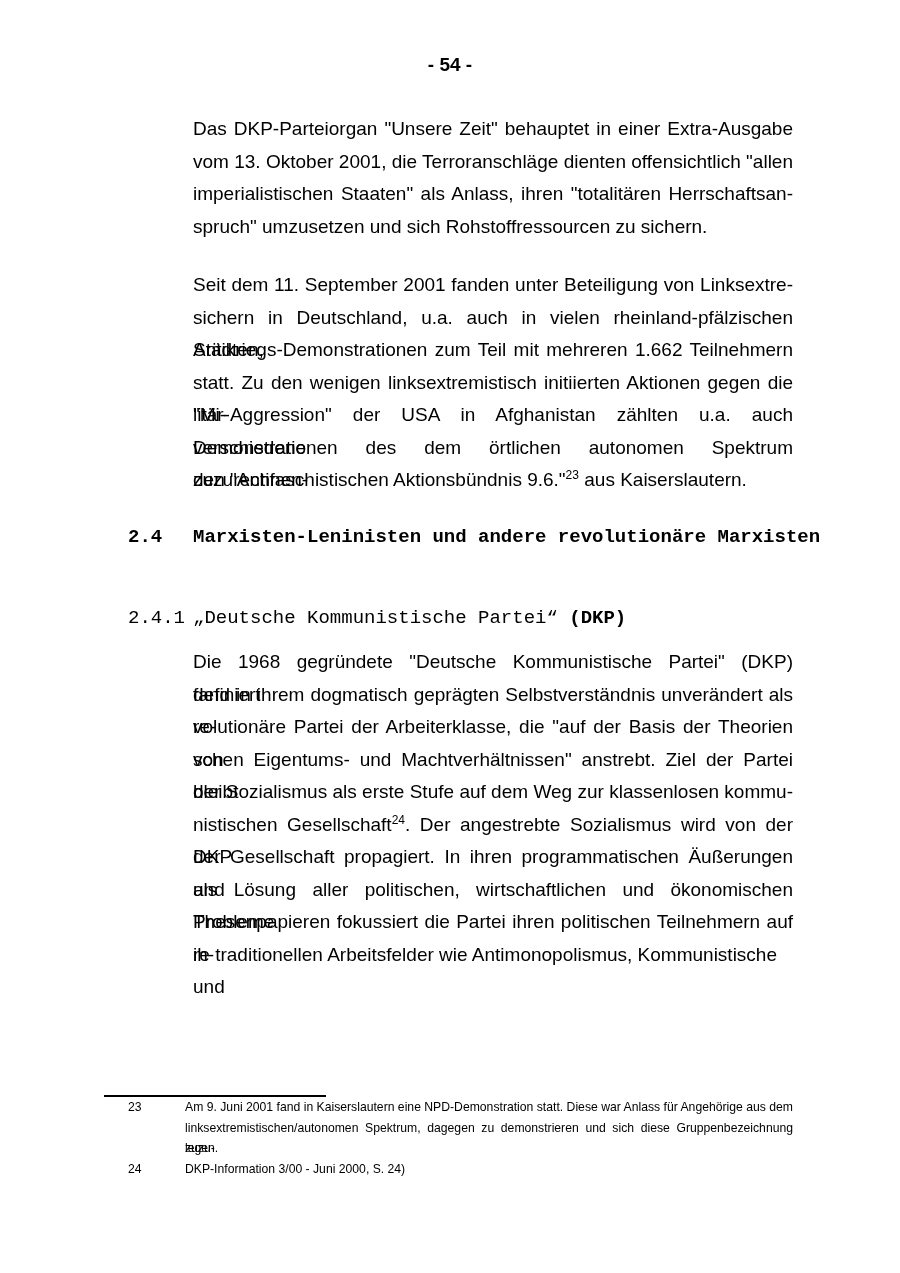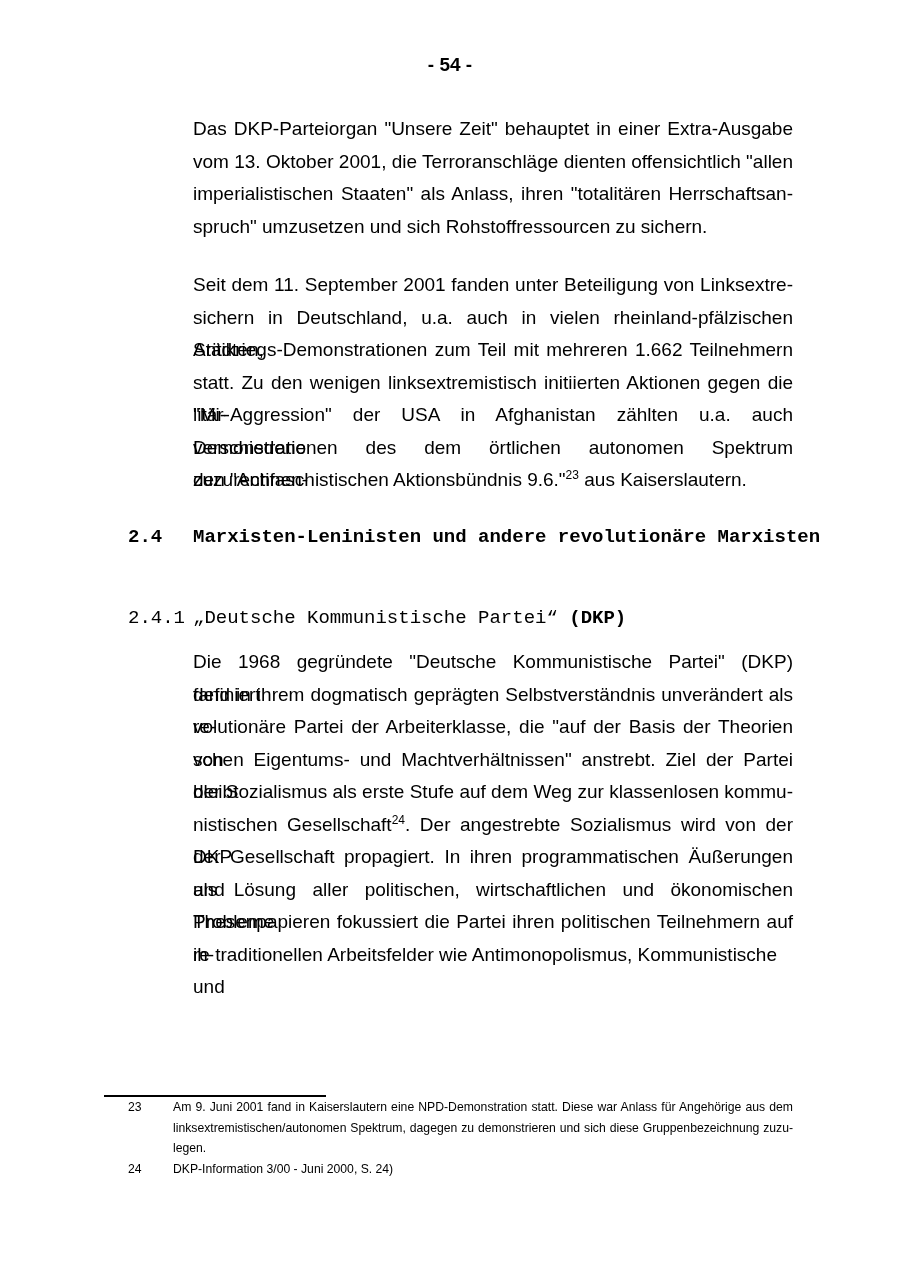--- a/index.html
+++ b/index.html
@@ -85,20 +85,21 @@
   .fntext {
     margin-left: 45px;
     width: 620px;
   }
   .fline {
     height: 20.7px;
     line-height: 20.7px;
     text-align: justify;
     text-align-last: justify;
     text-justify: inter-word;
+    margin-left: 12px;
   }
   .fline.last {
     text-align: right;
     text-align-last: left;
   }
 </style>
 </head>
 <body>
 
 <div class="page">

